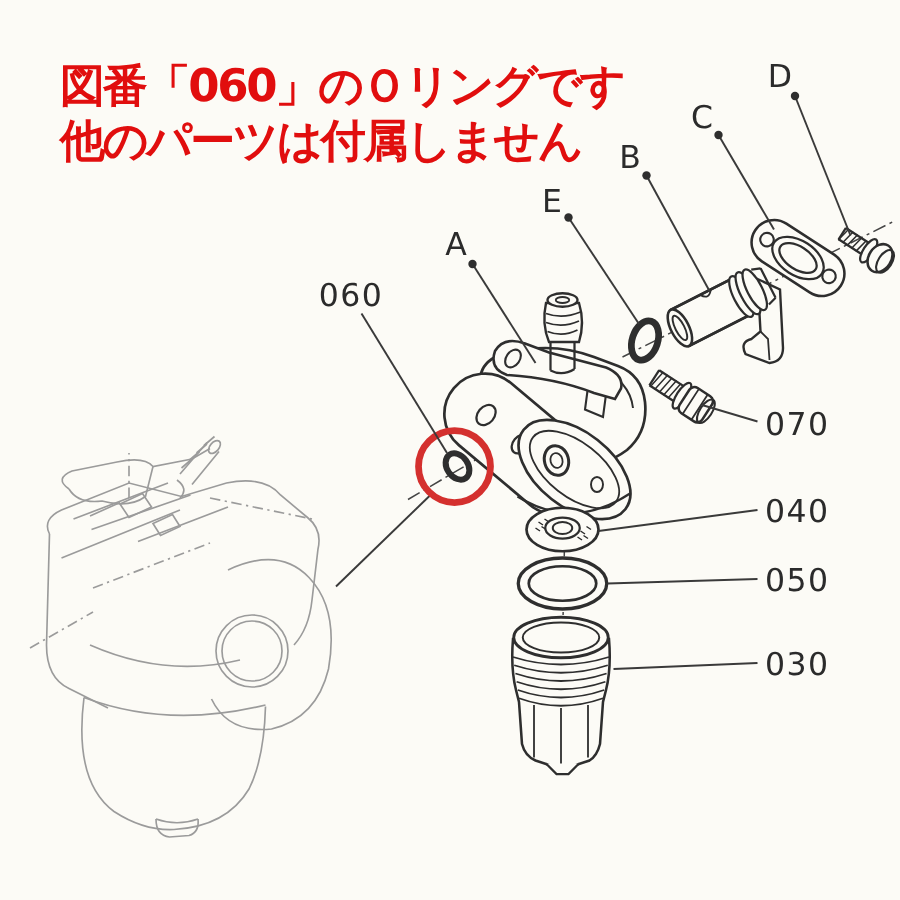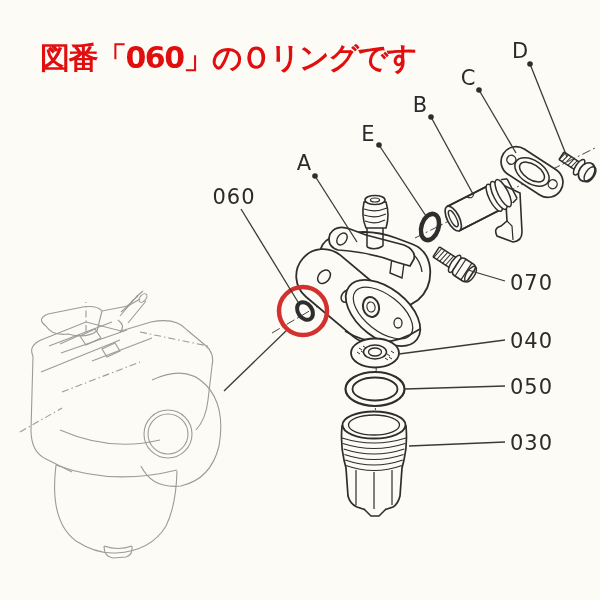--- a/index.html
+++ b/index.html
@@ -20,20 +20,21 @@
   .axis{stroke:#444;stroke-width:1;fill:none;stroke-dasharray:9 3 2 3;}
   .hl{stroke:#d4302e;fill:none;}
 </style>
 </head>
 <body>
 
 <div class="stage">
 
   <div class="notice">
     <div>図番「060」のＯリングです</div>
+    <div>他のパーツは付属しません</div>
   </div>
 
   <svg width="600" height="600" viewBox="0 0 600 600">
 
     <g class="carb">
 
       <path d="M120,316 L138,295 M128,323 L146,301"></path>
       <path d="M121,312 l7,-6 M126,307 l7,-6 M131,302 l7,-6 M136,297 l7,-6"></path>
       <ellipse cx="143" cy="298" rx="3" ry="5" transform="rotate(40 143 298)"></ellipse>
 

